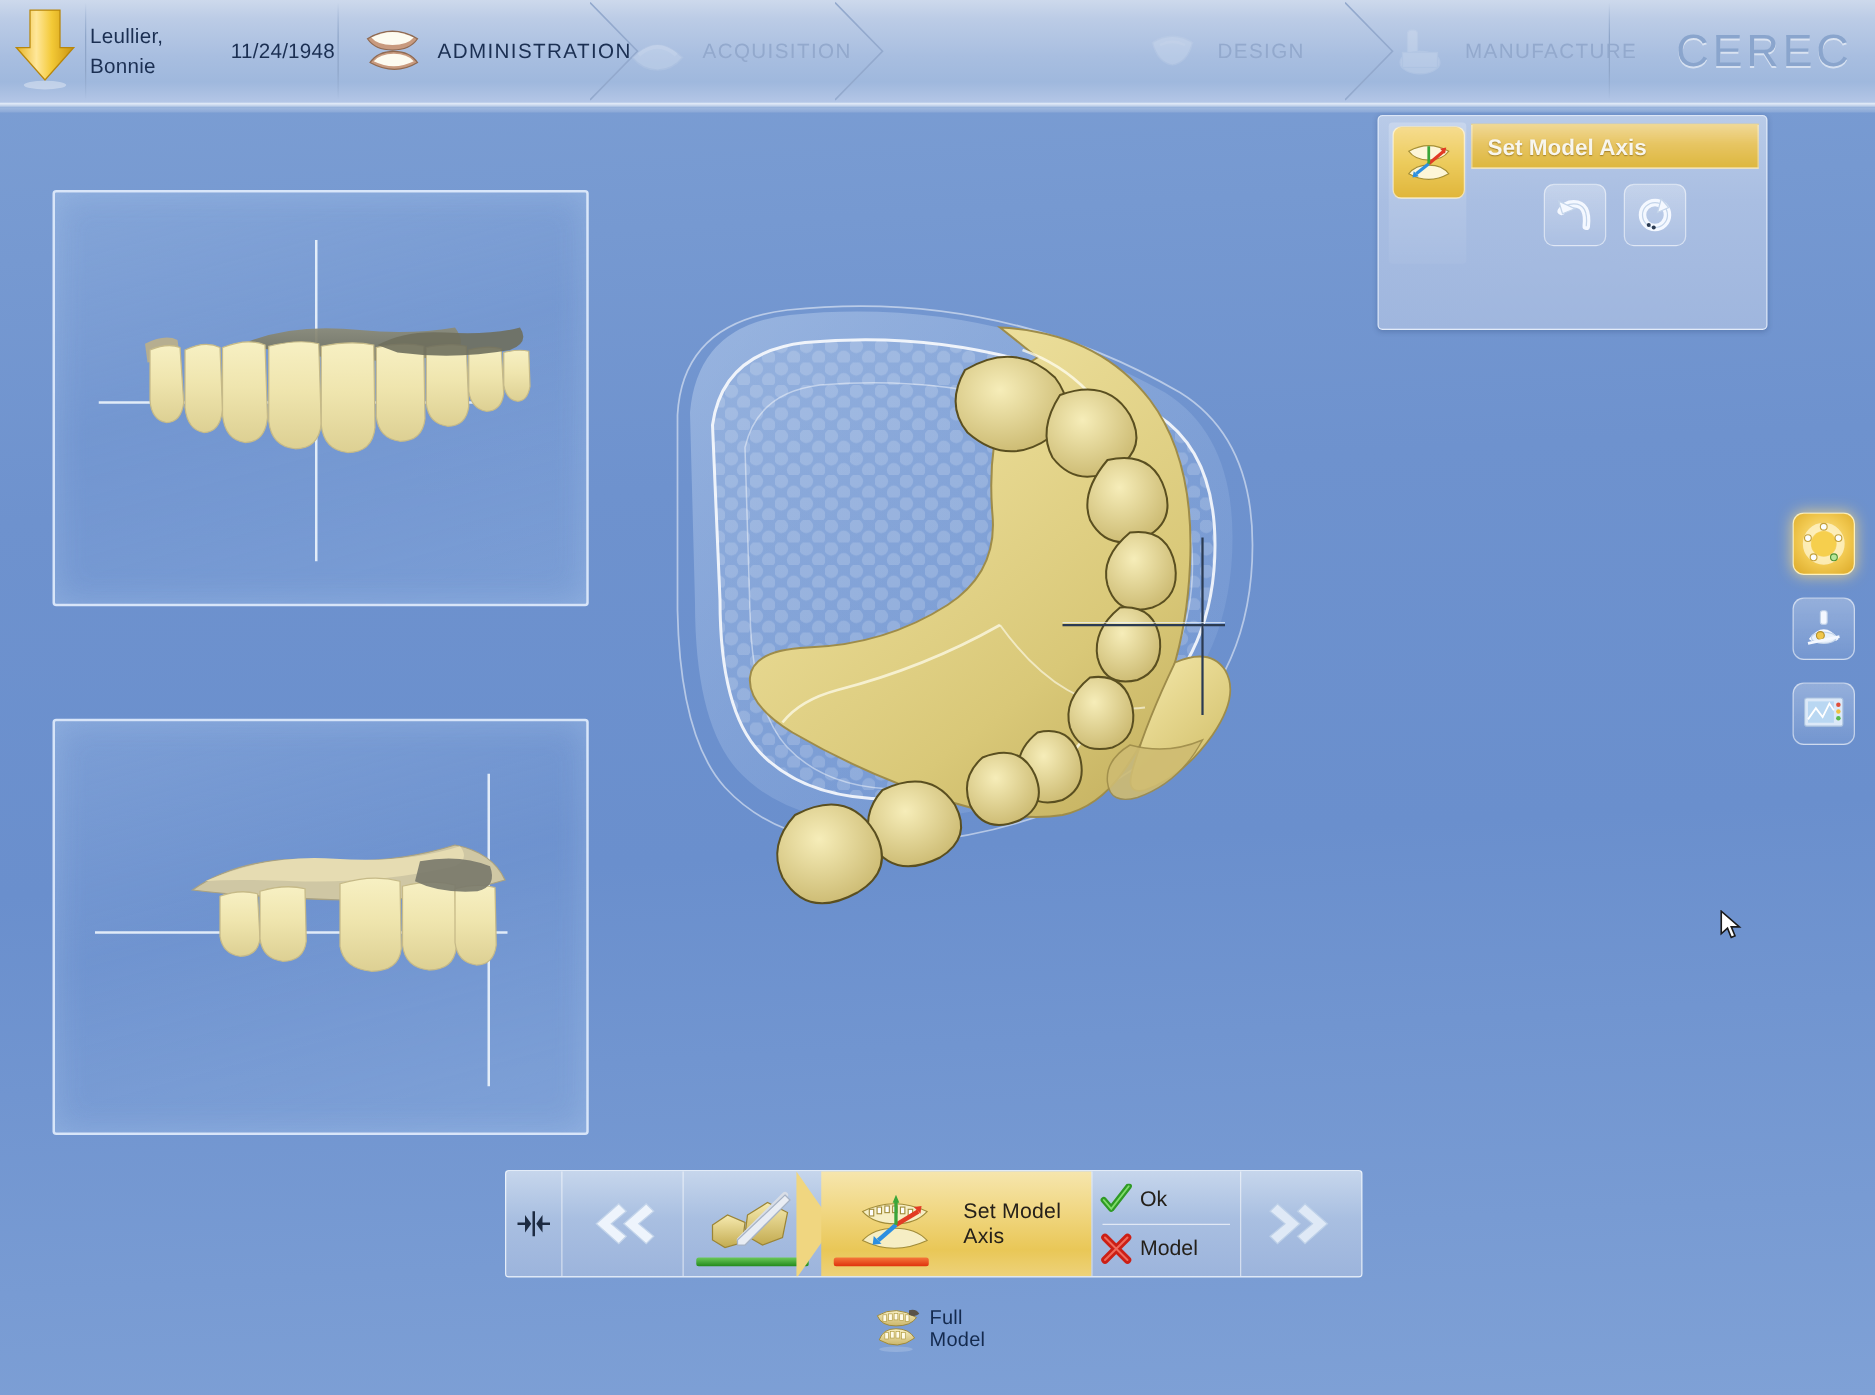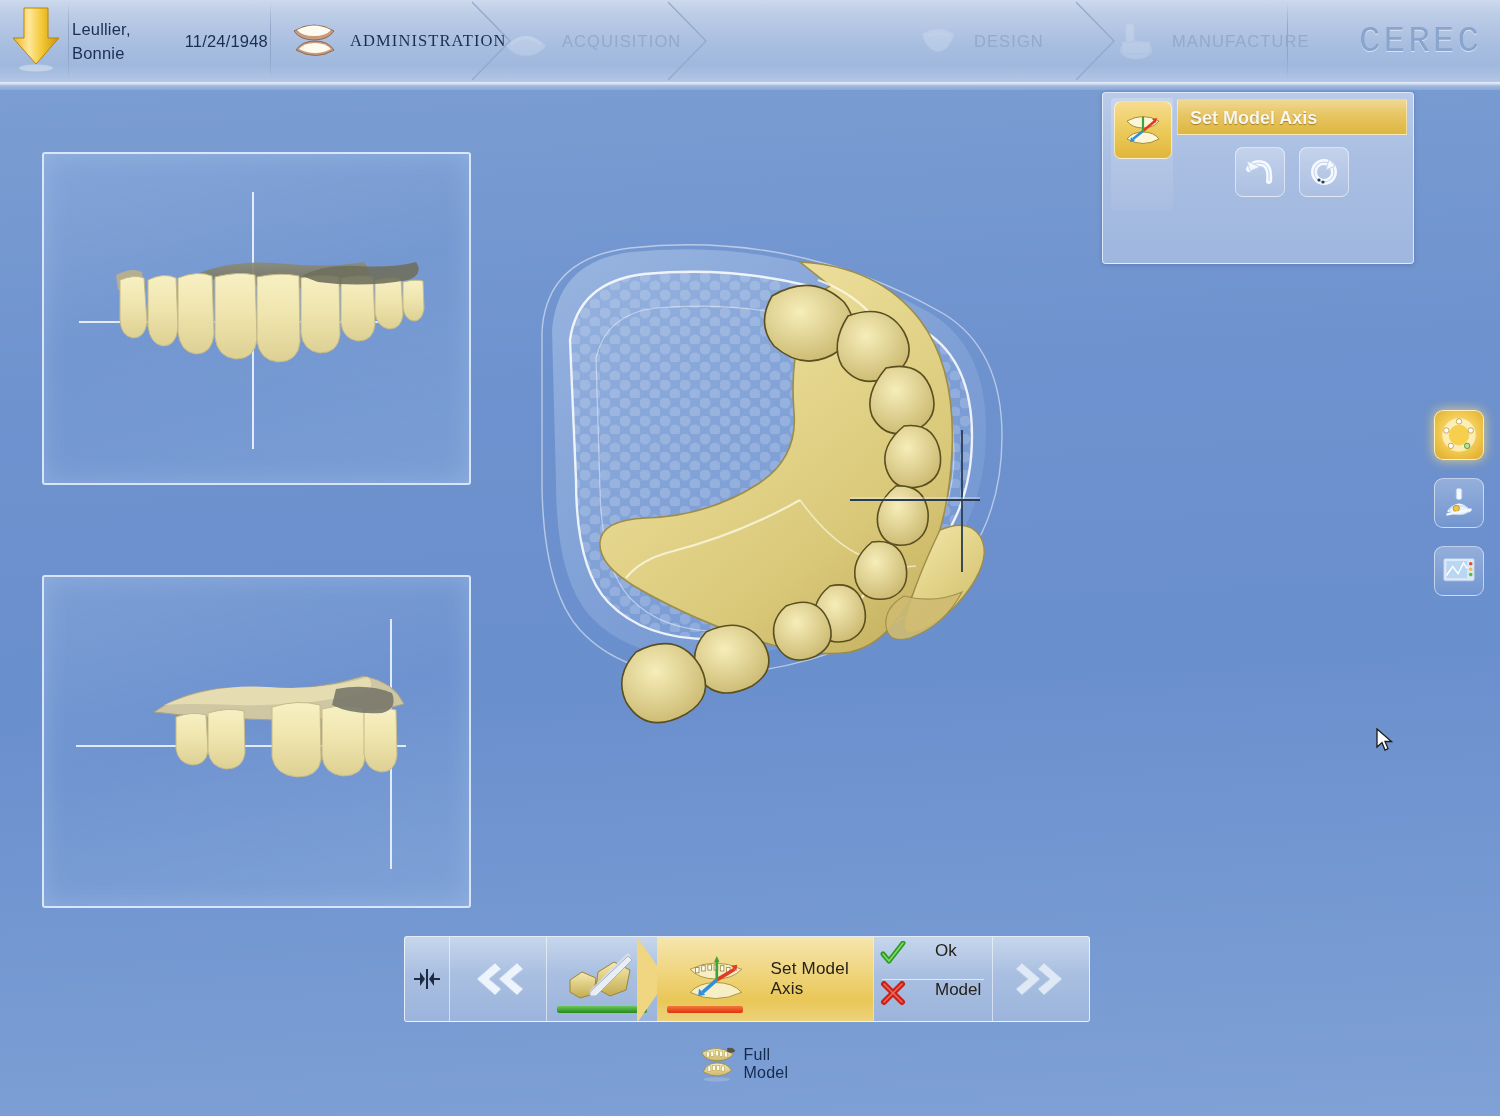--- a/index.html
+++ b/index.html
@@ -59,32 +59,31 @@
   .crumb .crumb-label {
     font-size: 16.5px; letter-spacing: 1.1px; white-space: nowrap;
   }
   .crumb-icon { width: 56px; height: 50px; flex: 0 0 56px; margin-right: 8px; }
 
   .crumb.active {
     background: linear-gradient(180deg, #f8e9b2 0%, #f3d878 30%, #eec94e 70%, #f2d87f 100%);
   }
   .crumb.active .crumb-label { color: #242017; font-weight: 600; }
   .crumb.dim .crumb-label { color: #93a9cd; }
-  .crumb.solid .crumb-label { color: #1b2f52; font-family: Liberation Serif, serif; }
+  .crumb.solid .crumb-label { color: #1b2f52; }
   .crumb .chev-right {
     position: absolute; right: -40px; top: 0; width: 40px; height: 82px;
   }
   .crumb.dim .crumb-icon { opacity: .45; }
 
   #brand {
     position: absolute; right: 18px; top: 0; height: 82px;
     display: flex; align-items: center;
     font-size: 36px; letter-spacing: 3px; color: #8aa5cd;
     text-shadow: 0 1px 0 rgba(255,255,255,.55);
-    font-family: Liberation Mono, monospace;
   }
 
   
   .preview-panel {
     position: absolute;
     border: 2px solid rgba(233,242,255,.85);
     border-radius: 3px;
     background: linear-gradient(165deg, rgba(150,180,225,.40) 0%, rgba(126,160,215,.22) 45%, rgba(150,182,228,.34) 100%);
     box-shadow: inset 0 0 26px rgba(190,215,245,.30);
     box-sizing: border-box;
@@ -192,21 +191,21 @@
   .prog-green { background: linear-gradient(180deg, #6bc95a, #238a1c); }
   .prog-red { background: linear-gradient(180deg, #f4783a, #e0320d); }
 
   #active-label { font-size: 17px; color: #26211a; letter-spacing: .2px; }
 
   #okcancel {
     width: 118px; height: 100%;
     display: flex; flex-direction: column; justify-content: center;
     border-left: 1px solid rgba(255,255,255,.55);
   }
-  .oc-row { display: flex; height: 38px; padding-left: 6px; cursor: pointer; gap: 23px; }
+  .oc-row { display: flex; align-items: center; height: 38px; padding-left: 6px; cursor: pointer; }
   .oc-row span { font-size: 17px; color: #24201a; margin-left: 6px; }
   #oc-divider { height: 1px; background: rgba(255,255,255,.65); margin: 0 8px; }
 
   
   #full-model {
     position: absolute; left: 690px; top: 1035px; width: 110px;
     display: flex; flex-direction: row; align-items: center; cursor: pointer;
   }
   #full-model-label { font-size: 16px; color: #142a4e; margin-top: 2px; letter-spacing: .2px; }
 

